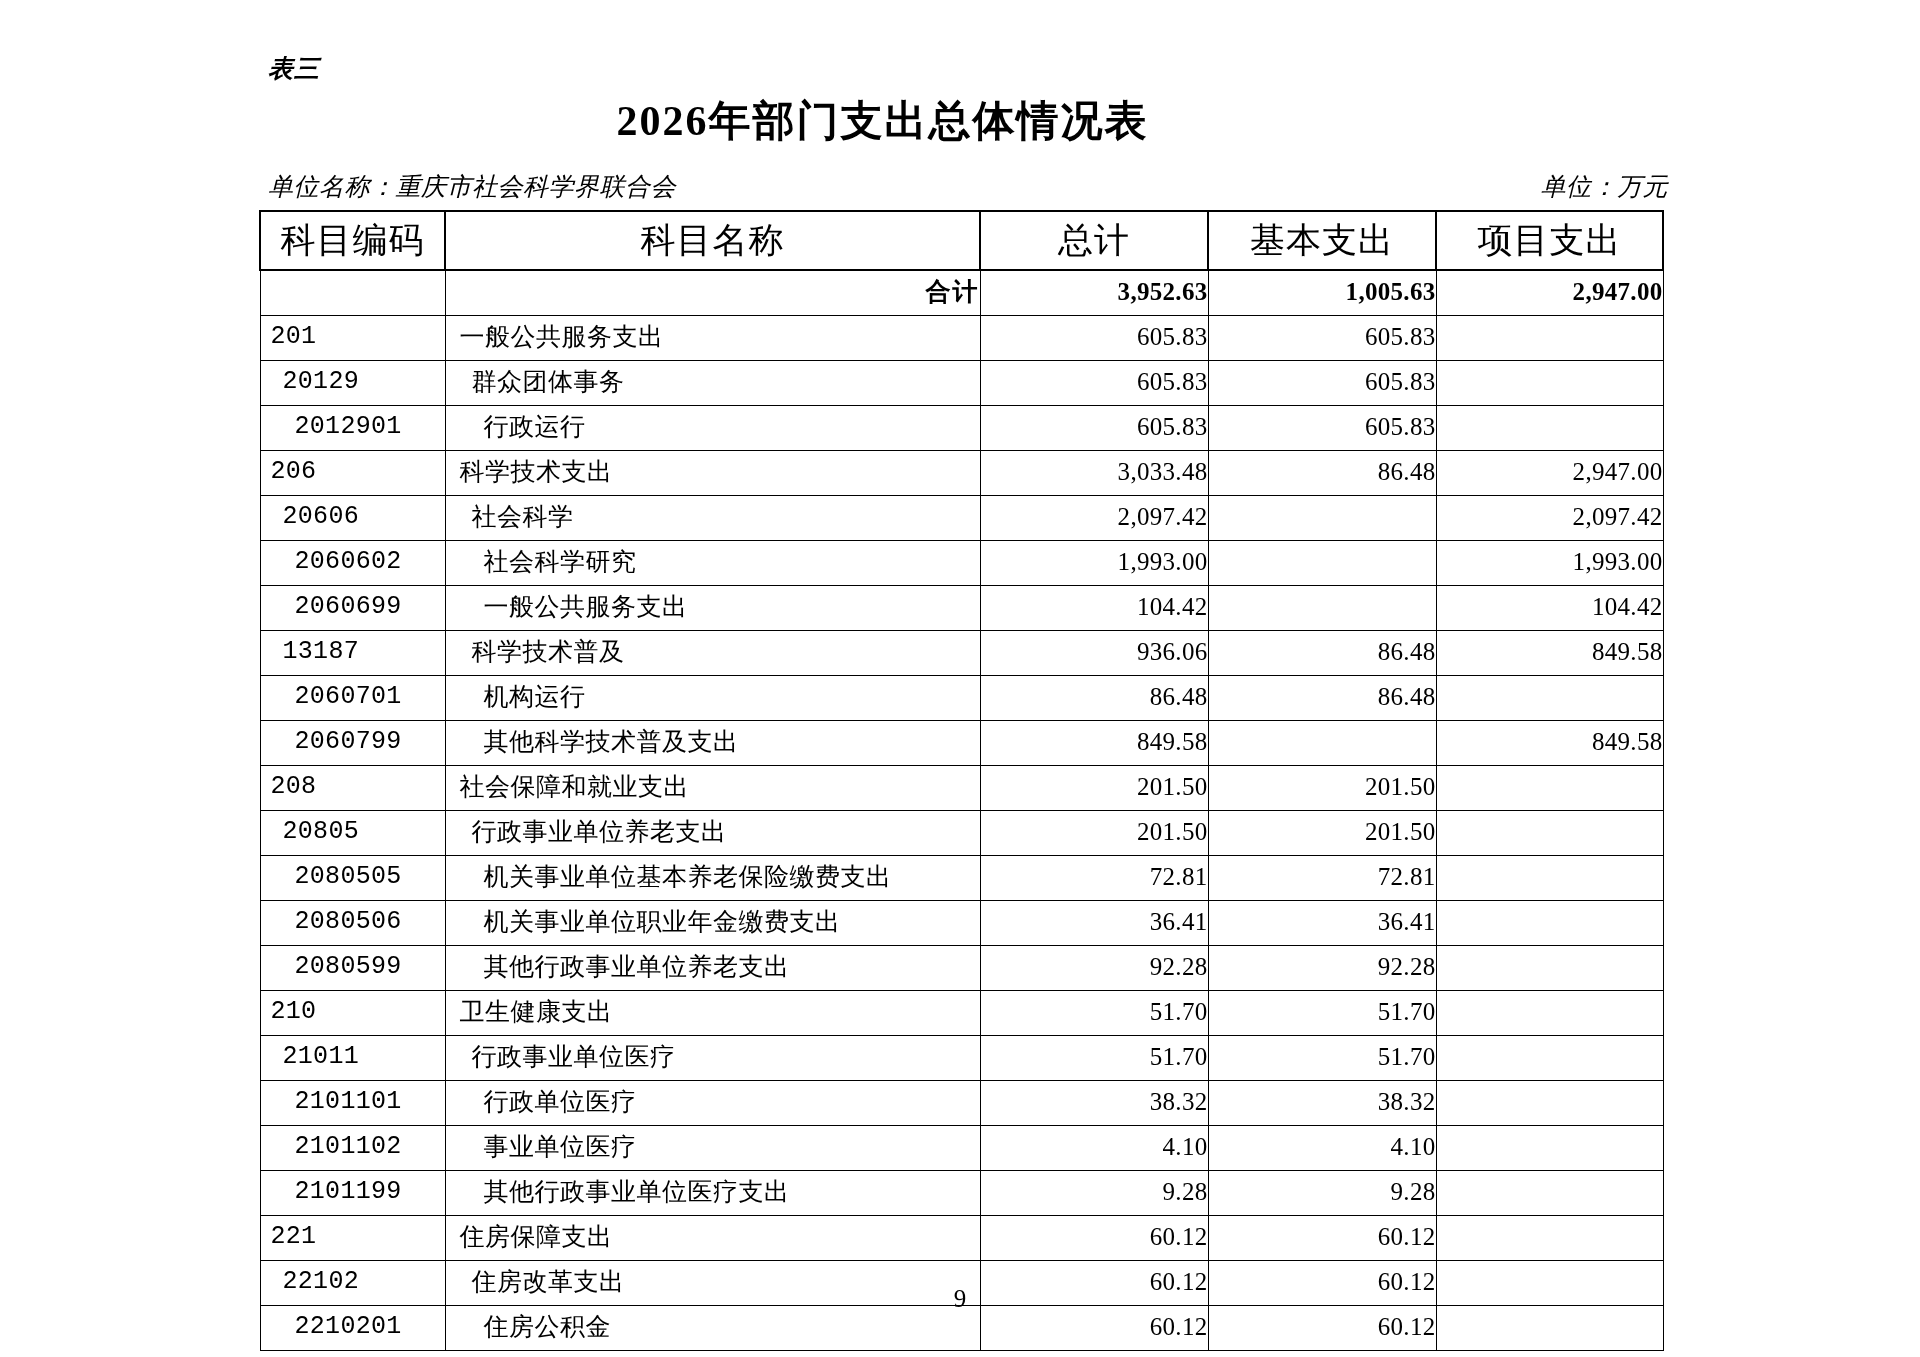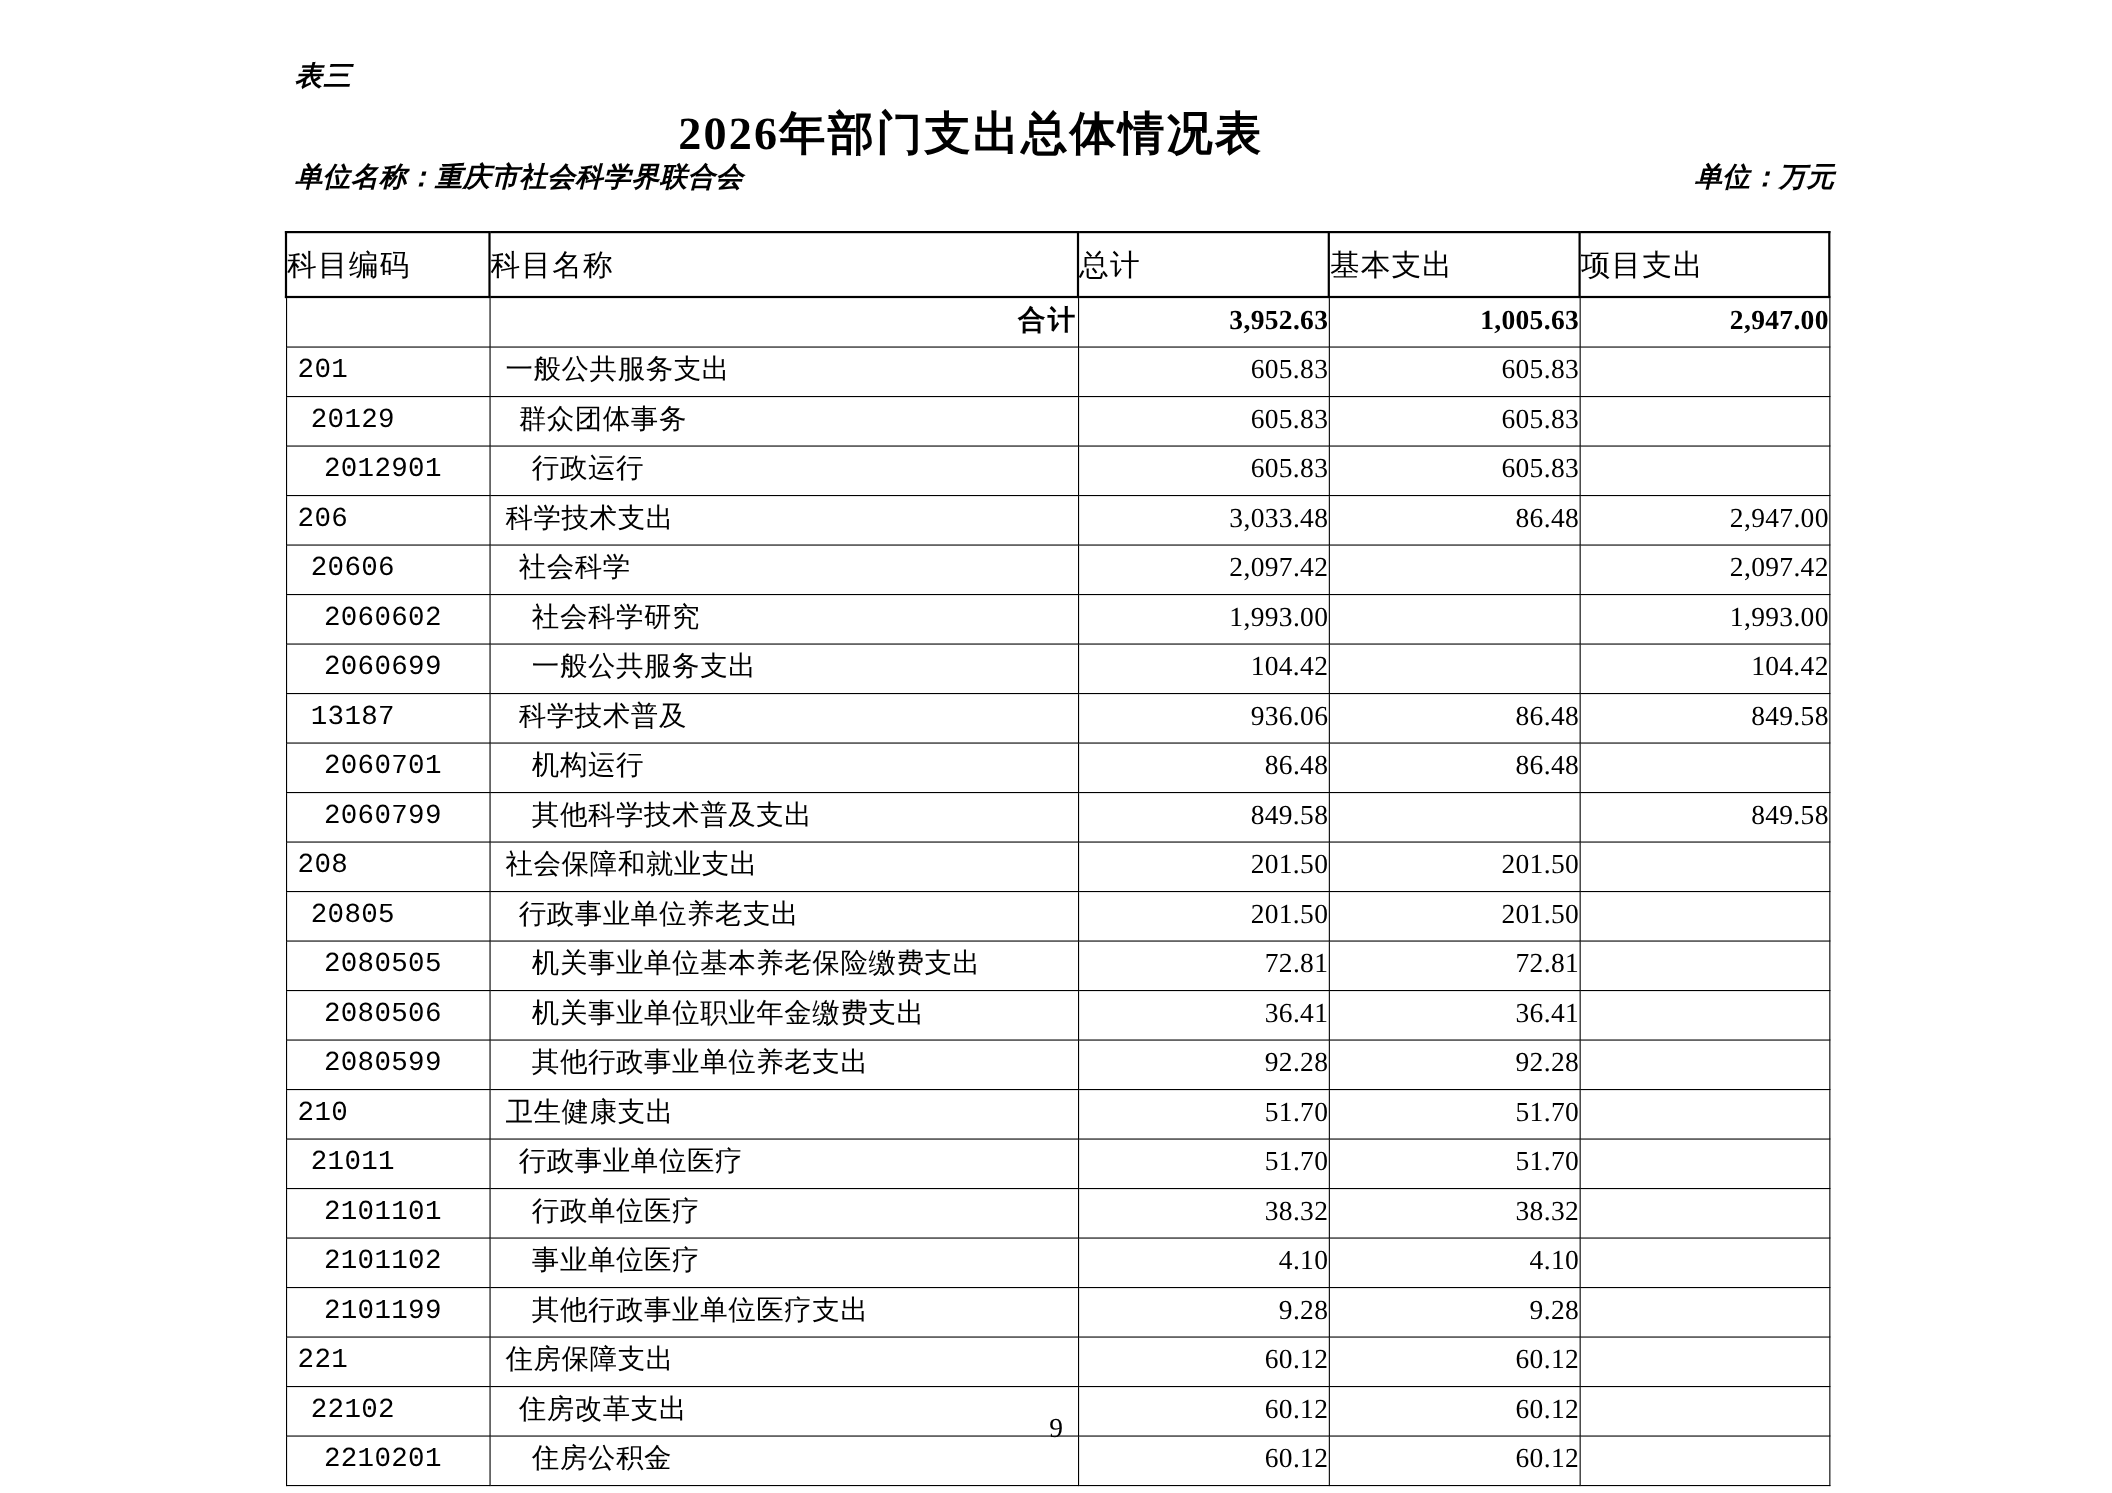--- a/index.html
+++ b/index.html
@@ -45,30 +45,30 @@
     font-family: "Liberation Serif", "DejaVu Serif", serif;
     font-size: 42px;
     font-weight: bold;
     letter-spacing: 2px;
     white-space: nowrap;
   }
 
   
   .subline {
     position: absolute;
-    top: 144px;
+    top: 170px;
     left: 268px;
     width: 1400px;
     display: flex;
     justify-content: space-between;
     align-items: baseline;
     font-family: "DejaVu Serif", serif;
     font-size: 25px;
     font-style: italic;
-    font-weight: 700;
+    font-weight: 400;
     letter-spacing: 0.5px;
     white-space: nowrap;
   }
   .subline .unit-name { }
   .subline .unit-measure { }
 
   
   .table-wrap {
     position: absolute;
     left: 259px;
@@ -91,22 +91,22 @@
     border: 1.5px solid #000000;
     padding: 0;
     height: 45px;
     font-size: 25px;
     font-weight: normal;
     vertical-align: middle;
     box-sizing: border-box;
   }
   table.budget thead th {
     height: 59px;
-    font-size: 27px;
-    text-align: left;
+    font-size: 35px;
+    text-align: center;
     letter-spacing: 1px;
     border-width: 2px;
   }
   table.budget tbody td {
     line-height: 1.15;
   }
 
   
   .cell-code {
     text-align: left;

